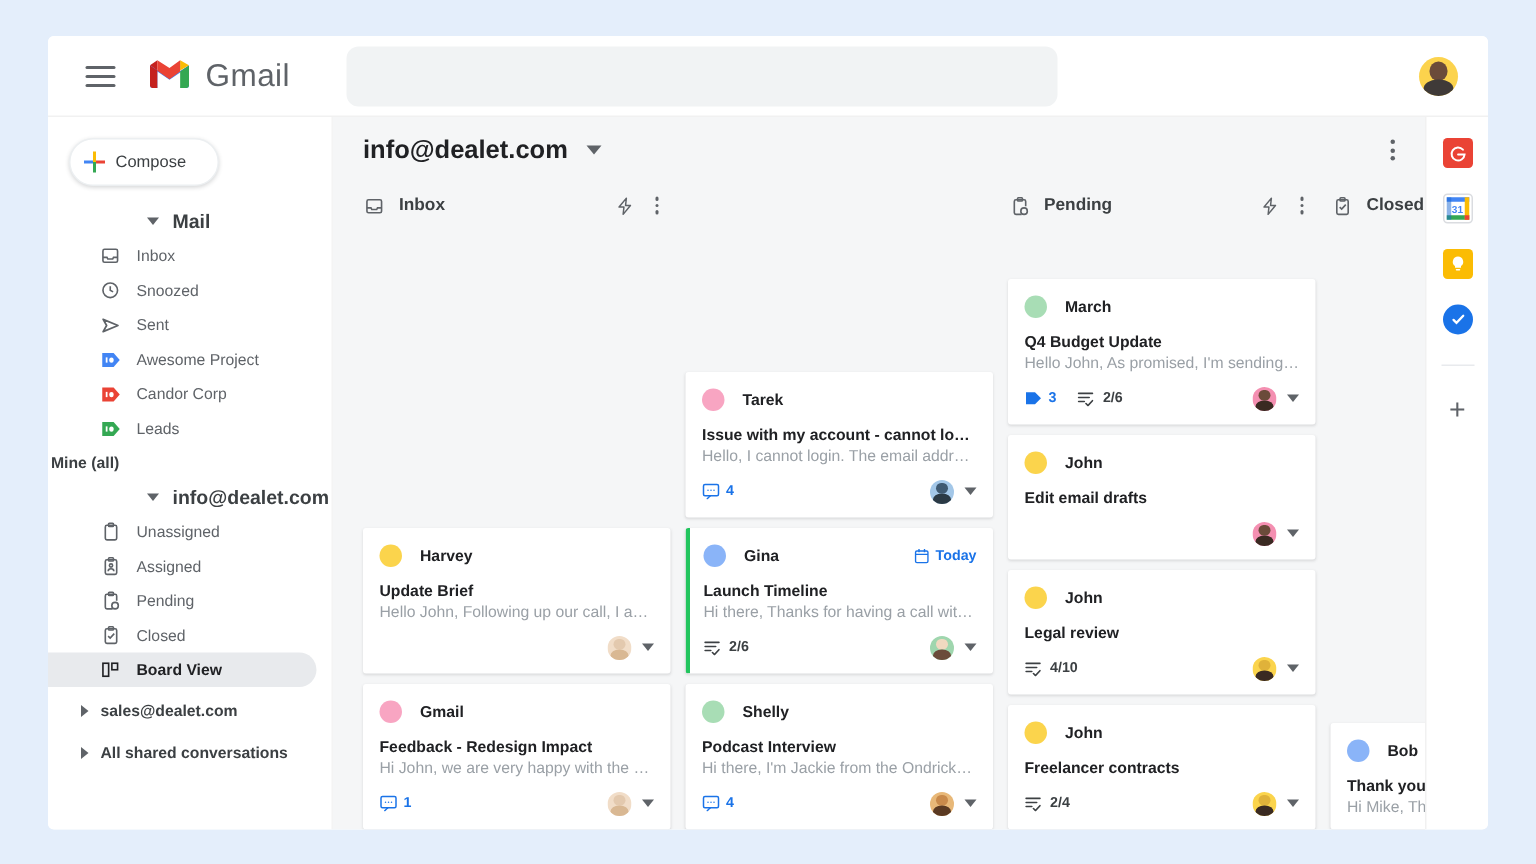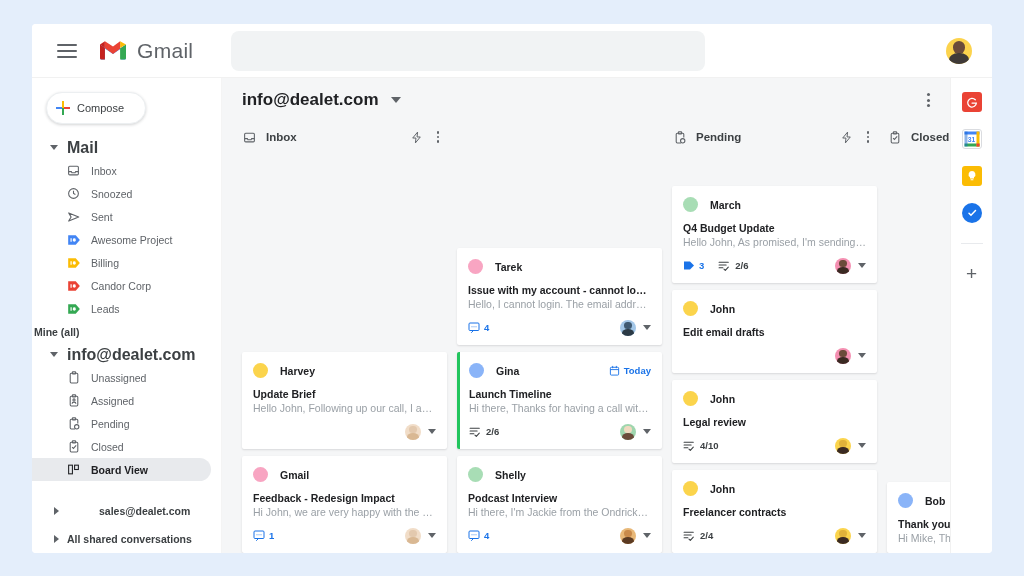--- a/index.html
+++ b/index.html
@@ -99,24 +99,25 @@
   .plus-g .v { top: 0; left: 6px; width: 2px; height: 14px; }
   .plus-g .h1 { background: #4285f4; width: 7px; }
   .plus-g .h2 { background: #ea4335; width: 7px; left: 7px; }
   .plus-g .v1 { background: #fbbc04; height: 7px; }
   .plus-g .v2 { background: #34a853; height: 7px; top: 7px; }
 
   .nav-group-head {
     display: flex; align-items: center;
     height: 23px;
     padding-left: 18px;
-    font-size: 16px;
+    font-size: 13px;
     font-weight: bold;
     color: #3c4043;
     cursor: pointer;
+    margin-left: 48px;
   }
   .caret {
     width: 0; height: 0; margin-right: 9px; flex:0 0 auto;
     border-left: 4px solid transparent;
     border-right: 4px solid transparent;
     border-top: 5px solid #5f6368;
   }
   .caret.right {
     border-top: 4px solid transparent;
     border-bottom: 4px solid transparent;
@@ -332,30 +333,20 @@
         <span class="ico">
           <svg width="14" height="12" viewBox="0 0 24 20" fill="#4285f4">
             <path d="M2 2h13l7 8-7 8H2z"></path>
               <rect x="6" y="7" width="2" height="6" fill="#fff"></rect>
               <rect x="10" y="7" width="5" height="6" rx="2.5" fill="#fff"></rect>
           </svg>
         </span>
         <span>Awesome Project</span>
       </div>
 
-      <div class="nav-item">
-        <span class="ico">
-          <svg width="14" height="12" viewBox="0 0 24 20" fill="#fbbc04">
-            <path d="M2 2h13l7 8-7 8H2z"></path>
-              <rect x="6" y="7" width="2" height="6" fill="#fff"></rect>
-              <rect x="10" y="7" width="5" height="6" rx="2.5" fill="#fff"></rect>
-          </svg>
-        </span>
-        <span>Billing</span>
-      </div>
 
       <div class="nav-item">
         <span class="ico">
           <svg width="14" height="12" viewBox="0 0 24 20" fill="#ea4335">
             <path d="M2 2h13l7 8-7 8H2z"></path>
               <rect x="6" y="7" width="2" height="6" fill="#fff"></rect>
               <rect x="10" y="7" width="5" height="6" rx="2.5" fill="#fff"></rect>
           </svg>
         </span>
         <span>Candor Corp</span>
@@ -429,21 +420,21 @@
       <div class="nav-item active">
         <span class="ico">
           <svg width="13" height="13" viewBox="0 0 24 24" fill="none" stroke="#202124" stroke-width="2">
             <rect x="3" y="4" width="7" height="16"></rect>
               <rect x="14" y="4" width="7" height="8"></rect>
           </svg>
         </span>
         <span>Board View</span>
       </div>
 
-      <div class="nav-sub" style="margin-top:18px;gap:32px;">
+      <div class="nav-sub" style="margin-top:4px;">
         <span class="caret right"></span>
         <span>sales@dealet.com</span>
       </div>
 
       <div class="nav-sub" style="margin-top:5px;">
         <span class="caret right"></span>
         <span>All shared conversations</span>
       </div>
 
     </div>

